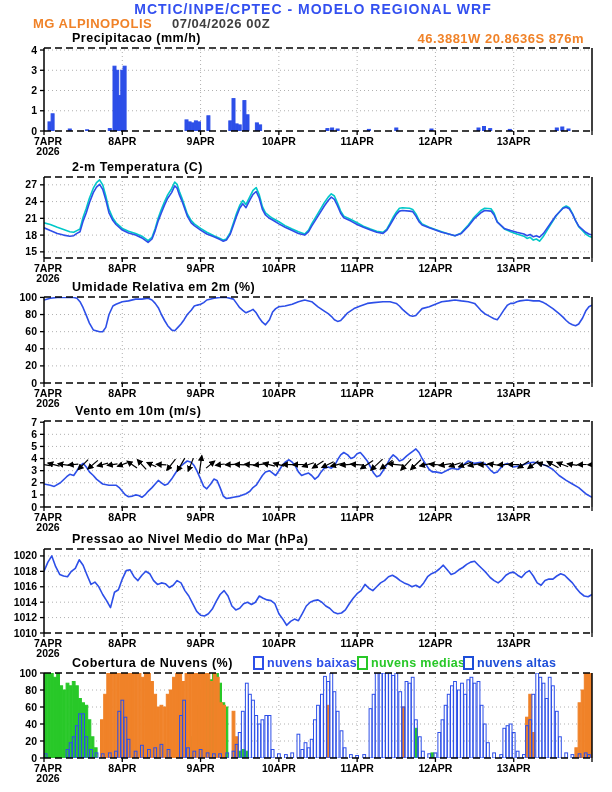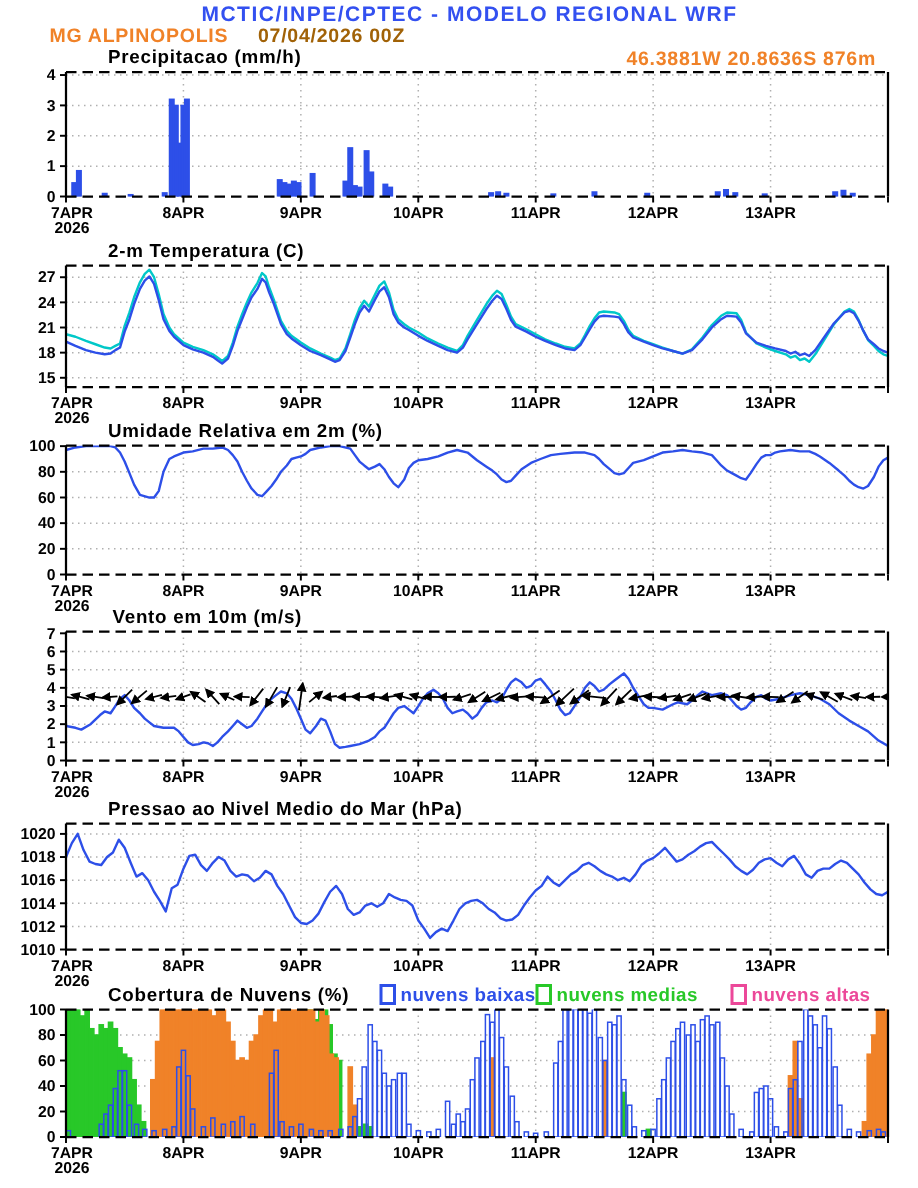--- a/index.html
+++ b/index.html
@@ -17,21 +17,21 @@
   .ax{stroke:#000;stroke-width:1.3;}
   .bd{stroke:#000;stroke-width:1.5;stroke-dasharray:7 4;}
   .bs{stroke:#000;stroke-width:1.5;}
 </style>
 </head>
 <body>
 
 <div id="page">
   <div class="abs hdr1" style="color: rgb(51, 80, 240);">MCTIC/INPE/CPTEC - MODELO REGIONAL WRF</div>
   <div class="abs hdr2" style="left: 33px; color: rgb(240, 130, 40);">MG ALPINOPOLIS</div>
-  <div class="abs hdr2" style="left: 172px; color: #a16207;">07/04/2026 00Z</div>
+  <div class="abs hdr2" style="left: 172px; color: #404040;">07/04/2026 00Z</div>
   <div class="abs coords" style="color: rgb(240, 130, 40);">46.3881W 20.8636S 876m</div>
 
   <div class="abs ptitle" style="left:72px;top:31px">Precipitacao (mm/h)</div>
 
   <div class="abs ptitle" style="left:72px;top:160px">2-m Temperatura (C)</div>
 
   <div class="abs ptitle" style="left:72px;top:280px">Umidade Relativa em 2m (%)</div>
 
   <div class="abs ptitle" style="left:75px;top:404px">Vento em 10m (m/s)</div>
 
@@ -39,21 +39,21 @@
 
   <div class="abs ptitle" style="left:72px;top:532px">Pressao ao Nivel Medio do Mar (hPa)</div>
   <div class="abs leg" style="left: 253px; top: 656px; color: rgb(45, 79, 232); align-items: center;">
     <span class="sq"></span>
     <span>nuvens baixas</span>
   </div>
   <div class="abs leg" style="left: 357px; top: 656px; color: rgb(40, 200, 40); text-align: right;">
     <span class="sq"></span>
     <span>nuvens medias</span>
   </div>
-  <div class="abs leg" style="left: 487px; top: 656px; color: #ec4899;">
+  <div class="abs leg" style="left: 463px; top: 656px; color: #1d4ed8;">
     <span class="sq"></span>
     <span>nuvens altas</span>
   </div>
 
   <svg id="plots" class="abs" style="left:0;top:0" width="612" height="792">
     <defs>
       <marker id="ah" viewBox="0 0 10 10" refX="8" refY="5" markerWidth="5.5" markerHeight="5.5" orient="auto">
         <path d="M0,0 L10,5 L0,10 z" fill="#000"></path>
       </marker>
     </defs>

